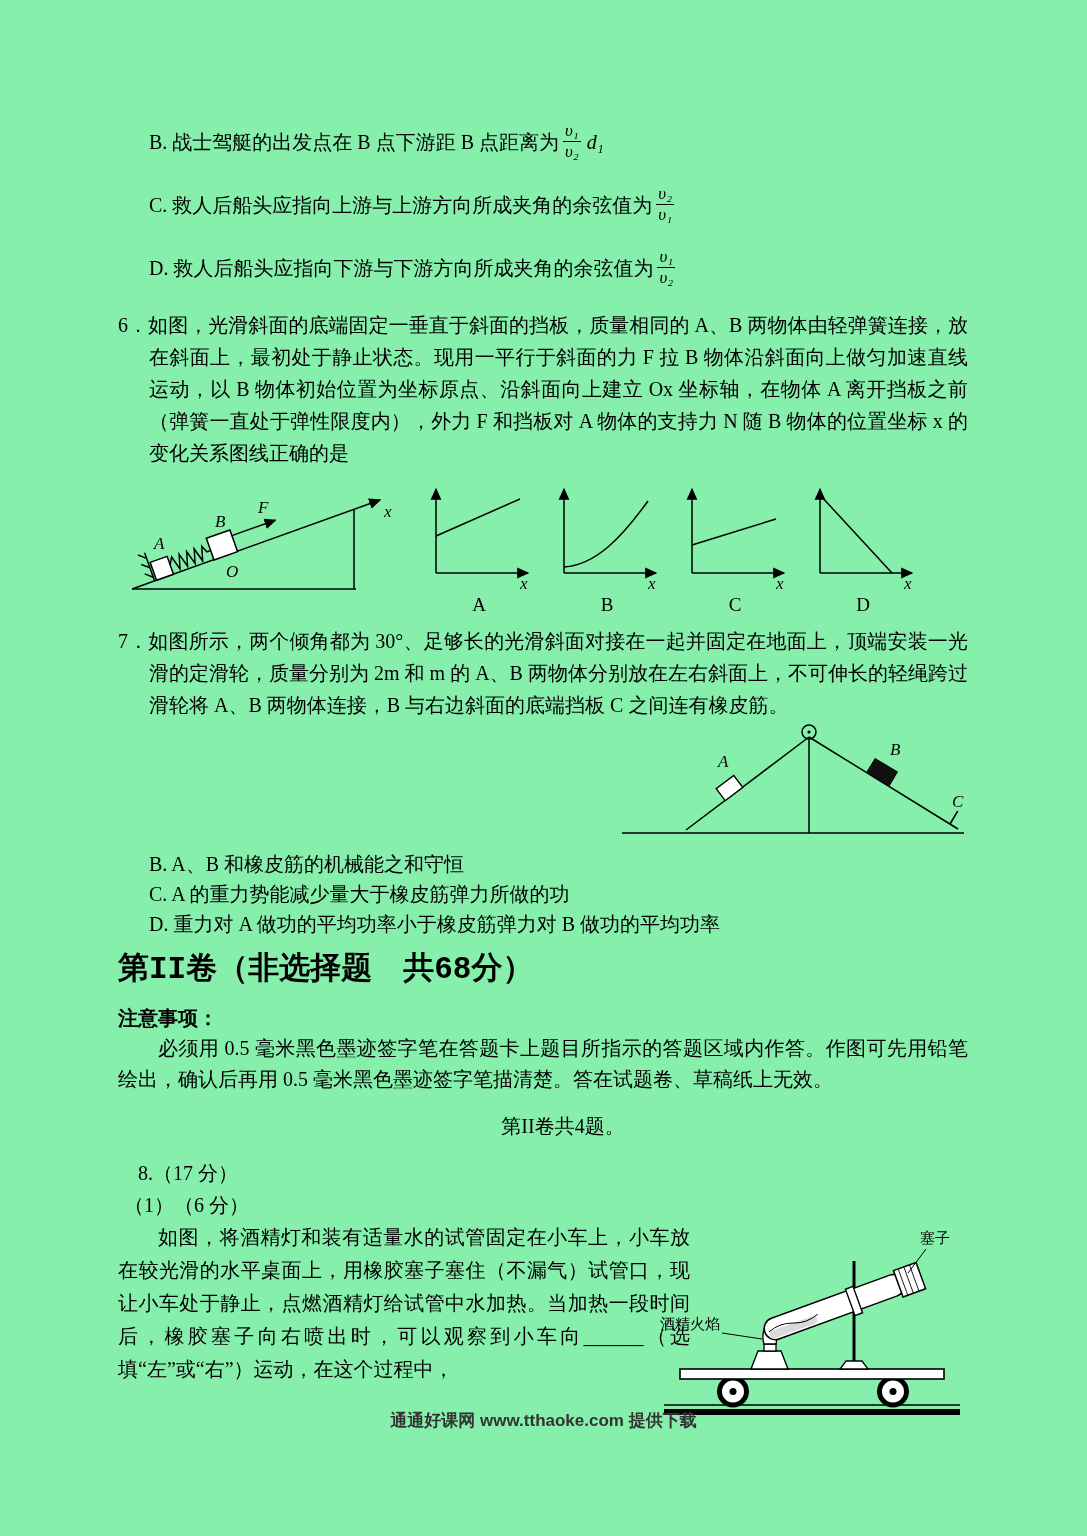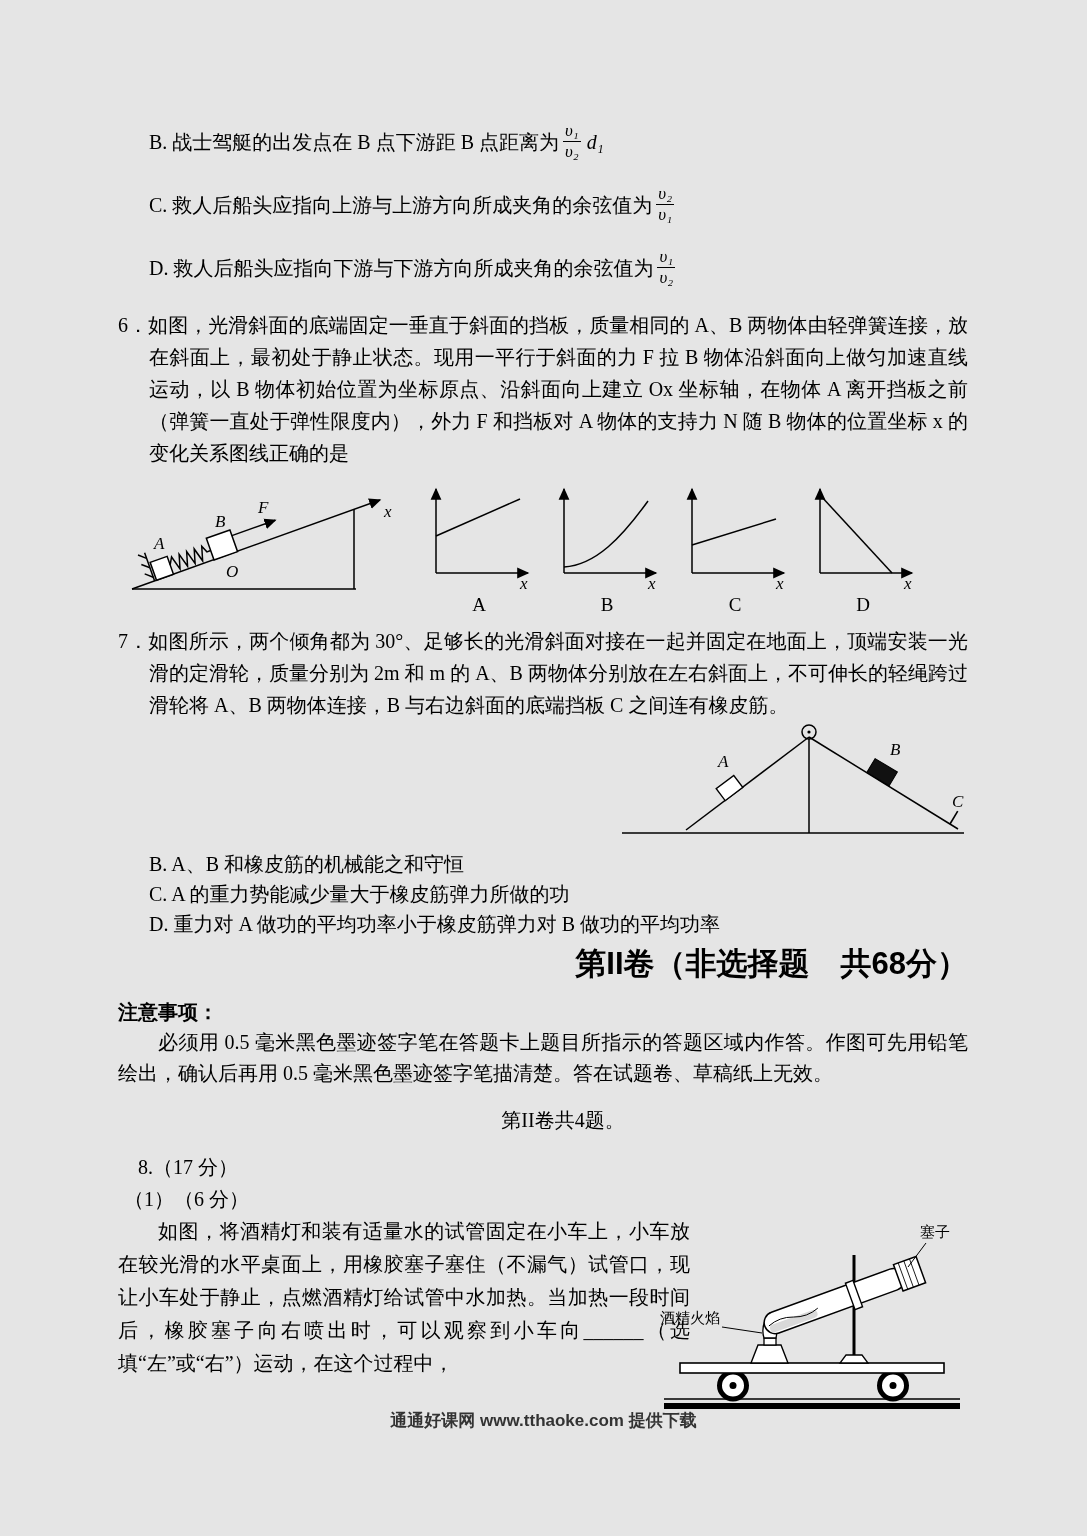--- a/index.html
+++ b/index.html
@@ -1,16 +1,16 @@
 <!DOCTYPE html>
 <html><head>
 <meta charset="utf-8">
 <style>
   html,body{margin:0;padding:0;background:#9a9a9a;}
-  .page{position:relative;width:1087px;height:1536px;background:#e5e5e5;color:#000;
+  .page{position:relative;width:1087px;height:1536px;background:#86efac;color:#000;
         font-family:"Liberation Serif","DejaVu Serif",serif;overflow:hidden;}
   .content{position:absolute;left:118px;top:110px;width:850px;font-size:20px;line-height:32px;}
 
   .optline{height:63px;display:flex;align-items:center;padding-left:31px;}
   .frac{display:inline-flex;flex-direction:column;align-items:flex-start;vertical-align:middle;
         font-style:italic;font-size:17px;line-height:20px;margin:0 4px;}
   .frac .den{border-top:1.4px solid #000;}
   .frac .num,.frac .den{padding:0 2px;}
   .var{font-style:italic;margin-left:2px;}
 
@@ -22,22 +22,22 @@
   .graph{display:flex;flex-direction:column;align-items:center;margin-left:10px;}
   .graph-label{line-height:24px;margin-top:2px;font-size:19px;}
 
   .q7para1{margin-top:8px;}
   .q7mid{display:flex;}
   .q7p2{width:512px;padding-left:31px;text-indent:0;text-align:justify;margin:0;}
   .q7svg{margin-left:auto;margin-top:-4px;}
   .q7opts{padding-left:31px;}
   .q7opts div{line-height:30px;}
 
-  .sec2-heading{margin:2px 0 0 0;text-align:right;font-size:31px;font-weight:bold;line-height:46px;
-        font-family:Liberation Sans, sans-serif;}
+  .sec2-heading{margin:8px 0 0 0;text-align:left;font-size:31px;font-weight:bold;line-height:46px;
+        font-family:Liberation Mono, monospace;}
 
   .notes{margin-top:10px;}
   .notes-title{font-weight:bold;line-height:30px;font-family:"Liberation Sans","DejaVu Sans",sans-serif;font-size:20px;}
   .notes-para{margin:0;text-indent:40px;text-align:justify;line-height:31px;}
   .notes-para2{margin:16px;text-indent:40px;line-height:31px;text-align:center;}
 
   .q8head{line-height:31px;margin-left:20px;}
   .q8sub{line-height:32px;padding-left:6px;}
   .q8body{position:relative;min-height:205px;}
   .q8text{width:572px;margin:0;text-indent:40px;text-align:justify;line-height:33px;}

